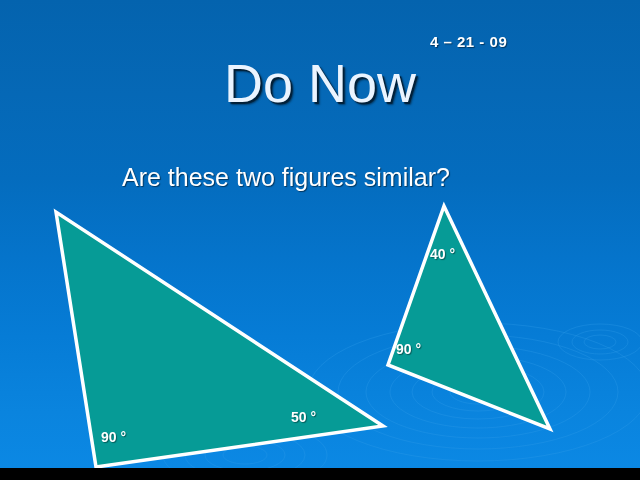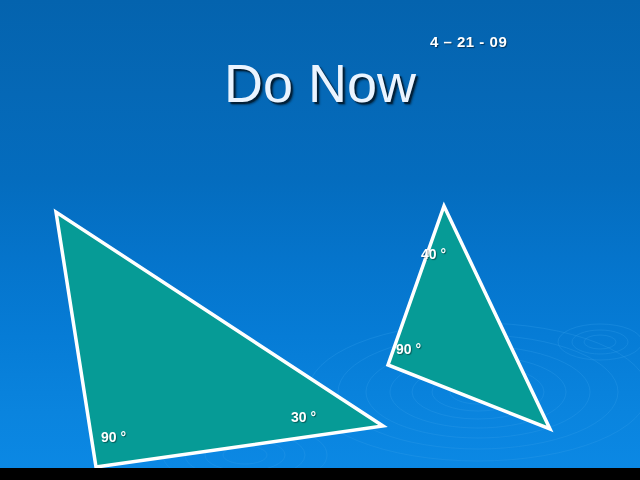--- a/index.html
+++ b/index.html
@@ -68,21 +68,21 @@
   .angle-label {
     position: absolute;
     font-size: 14px;
     font-weight: bold;
     color: #ffffff;
     text-shadow: 1px 1px 1px rgba(0,0,0,0.4);
     white-space: nowrap;
   }
   .lbl-big-right { left: 101px; top: 429px; }
   .lbl-big-bottom { left: 291px; top: 409px; }
-  .lbl-small-apex { left: 404px; top: 246px; padding-left: 17px; }
+  .lbl-small-apex { left: 430px; top: 246px; }
   .lbl-small-left { left: 396px; top: 341px; }
 </style>
 </head>
 <body>
 
 <div id="slide">
 
   <svg class="ripples" width="640" height="480" viewBox="0 0 640 480">
     <defs>
       <clipPath id="slideclip">
@@ -104,24 +104,25 @@
       <ellipse cx="600" cy="342" rx="16" ry="7"></ellipse>
       <ellipse cx="600" cy="342" rx="28" ry="12"></ellipse>
       <ellipse cx="600" cy="342" rx="42" ry="18"></ellipse>
     </g>
   </svg>
 
   <div class="datestamp">4 – 21 - 09</div>
 
   <div class="title">Do Now</div>
 
+  <div class="subtitle">Are these two figures similar?</div>
 
   <svg class="shapes" width="640" height="480" viewBox="0 0 640 480">
     <polygon fill="#069b96" stroke="#ffffff" stroke-width="3.5" stroke-linejoin="miter" points="56,212 96,467 383,426"></polygon>
     <polygon fill="#069b96" stroke="#ffffff" stroke-width="3.5" stroke-linejoin="miter" points="444,206 388,365 550,429"></polygon>
   </svg>
 
   <div class="angle-label lbl-big-right">90 °</div>
-  <div class="angle-label lbl-big-bottom">30 °</div>
+  <div class="angle-label lbl-big-bottom">50 °</div>
   <div class="angle-label lbl-small-apex">40 °</div>
   <div class="angle-label lbl-small-left">90 °</div>
 
 </div>
 
 </body></html>

